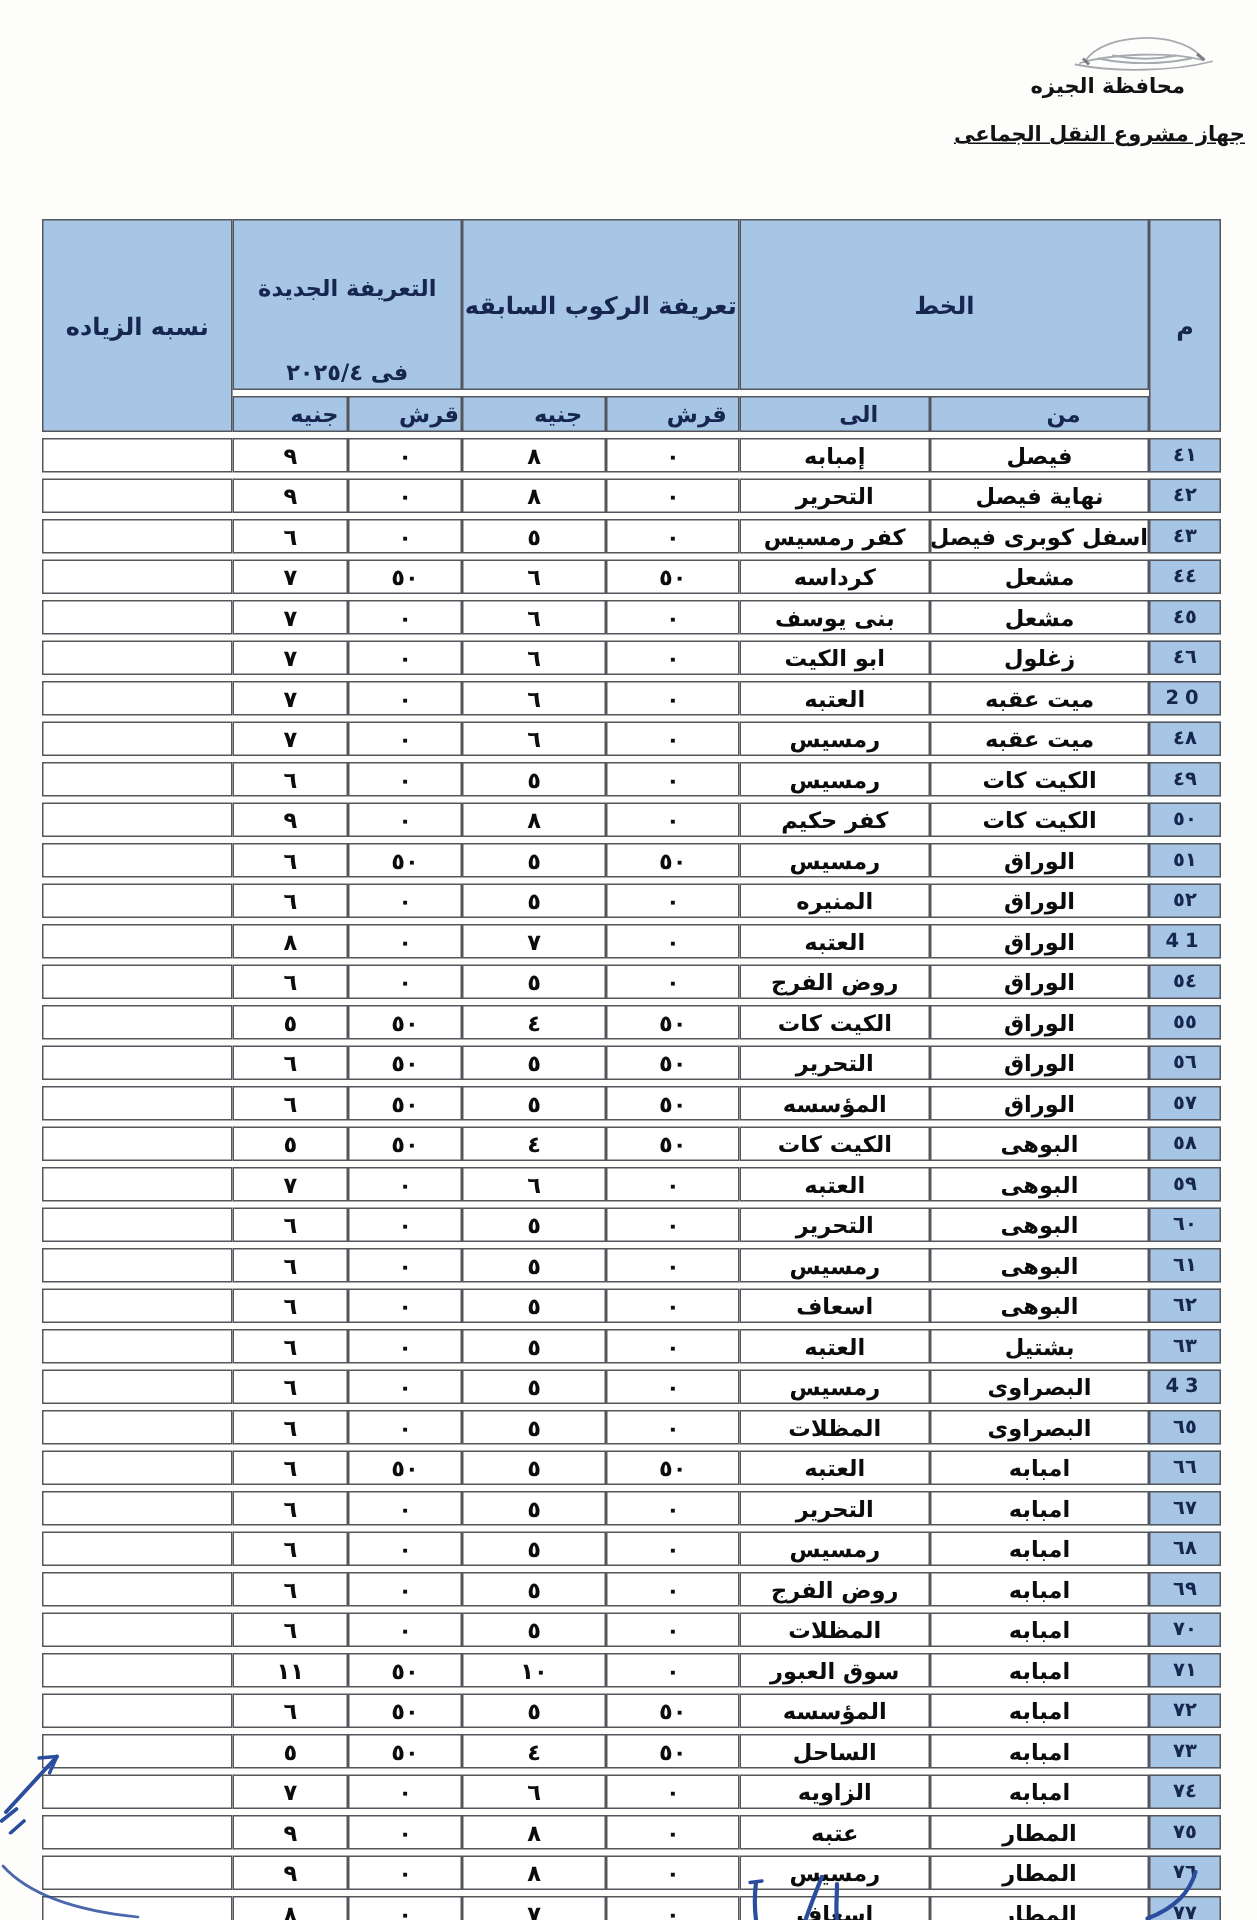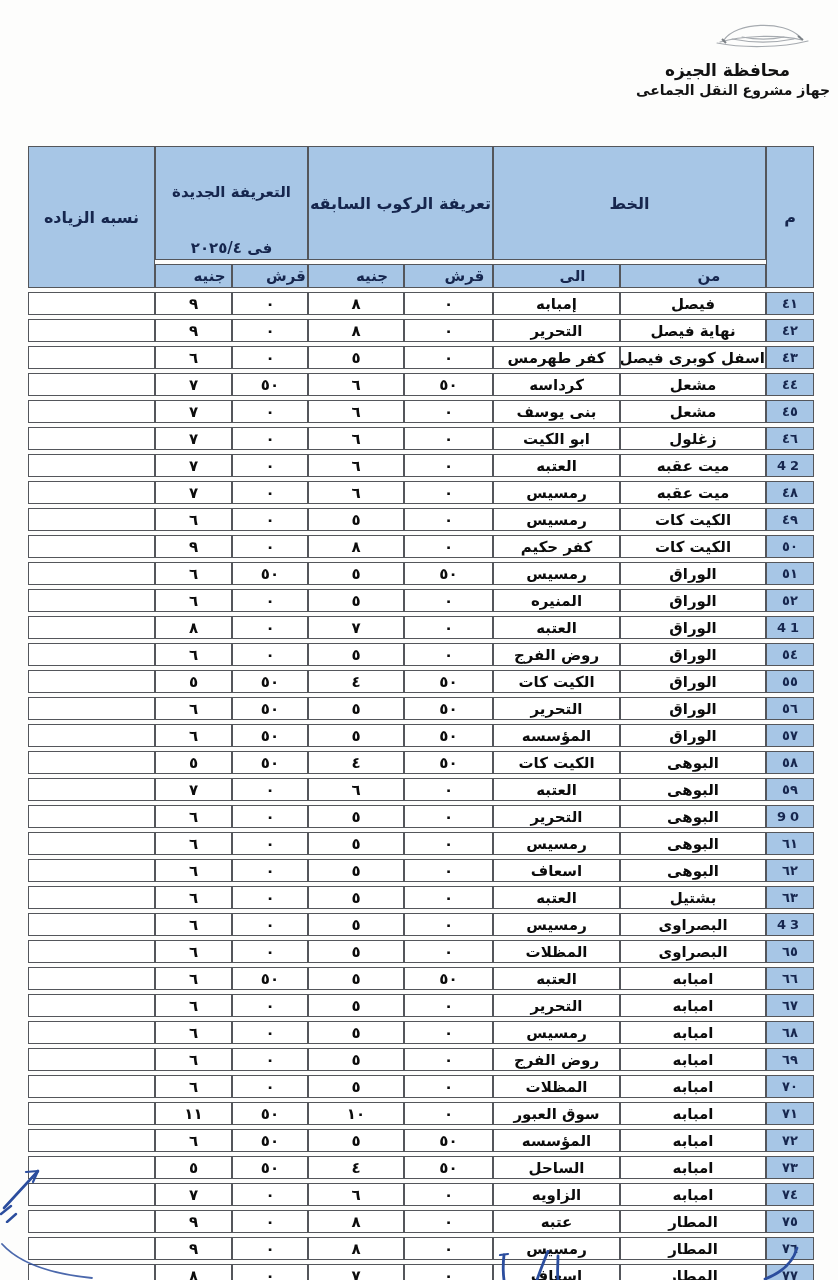--- a/index.html
+++ b/index.html
@@ -6,26 +6,27 @@
   body{
     width:838px;height:1280px;position:relative;overflow:hidden;
     background:#fdfdfc;
     font-family:"DejaVu Sans",sans-serif;
     --header-blue:#a7c6e6;
     --ink-navy:#16264e;
     --border-gray:#54565b;
     --pen-blue:#2b4d9e;
   }
   .org-line1{
-    position:absolute;top:60px;right:48px;
-    font-size:17px;font-weight:bold;color:#131313;direction:rtl;white-space:nowrap;
+    position:absolute;top:50px;right:48px;
+    font-size:14px;font-weight:bold;color:#131313;direction:rtl;white-space:nowrap;
   }
   .org-line2{
     position:absolute;top:82px;right:8px;
     font-size:14px;font-weight:bold;color:#131313;direction:rtl;white-space:nowrap;
+    text-decoration:underline;
   }
   .logo-sketch{position:absolute;top:12px;left:712px;}
   .fare-table-wrap{position:absolute;top:142px;left:28px;}
   table.fare{
     border-collapse:separate;border-spacing:0 4px;
     table-layout:fixed;width:786px;direction:rtl;
   }
   .fare th,.fare td{
     border:1.5px solid var(--border-gray);
     box-sizing:border-box;text-align:center;vertical-align:middle;
@@ -111,21 +112,21 @@
     <td>التحرير</td>
     <td>٠</td>
     <td>٨</td>
     <td>٠</td>
     <td>٩</td>
     <td></td>
   </tr>
         <tr>
     <td class="num blue">٤٣</td>
     <td>اسفل كوبرى فيصل</td>
-    <td>كفر طهرمس</td>
+    <td>كفر رمسيس</td>
     <td>٠</td>
     <td>٥</td>
     <td>٠</td>
     <td>٦</td>
     <td></td>
   </tr>
         <tr>
     <td class="num blue">٤٤</td>
     <td>مشعل</td>
     <td>كرداسه</td>
@@ -149,21 +150,21 @@
     <td class="num blue">٤٦</td>
     <td>زغلول</td>
     <td>ابو الكيت</td>
     <td>٠</td>
     <td>٦</td>
     <td>٠</td>
     <td>٧</td>
     <td></td>
   </tr>
         <tr>
-    <td class="num blue">42</td>
+    <td class="num blue">20</td>
     <td>ميت عقبه</td>
     <td>العتبه</td>
     <td>٠</td>
     <td>٦</td>
     <td>٠</td>
     <td>٧</td>
     <td></td>
   </tr>
         <tr>
     <td class="num blue">٤٨</td>
@@ -279,21 +280,21 @@
     <td class="num blue">٥٩</td>
     <td>البوهى</td>
     <td>العتبه</td>
     <td>٠</td>
     <td>٦</td>
     <td>٠</td>
     <td>٧</td>
     <td></td>
   </tr>
         <tr>
-    <td class="num blue">90</td>
+    <td class="num blue">٦٠</td>
     <td>البوهى</td>
     <td>التحرير</td>
     <td>٠</td>
     <td>٥</td>
     <td>٠</td>
     <td>٦</td>
     <td></td>
   </tr>
         <tr>
     <td class="num blue">٦١</td>

